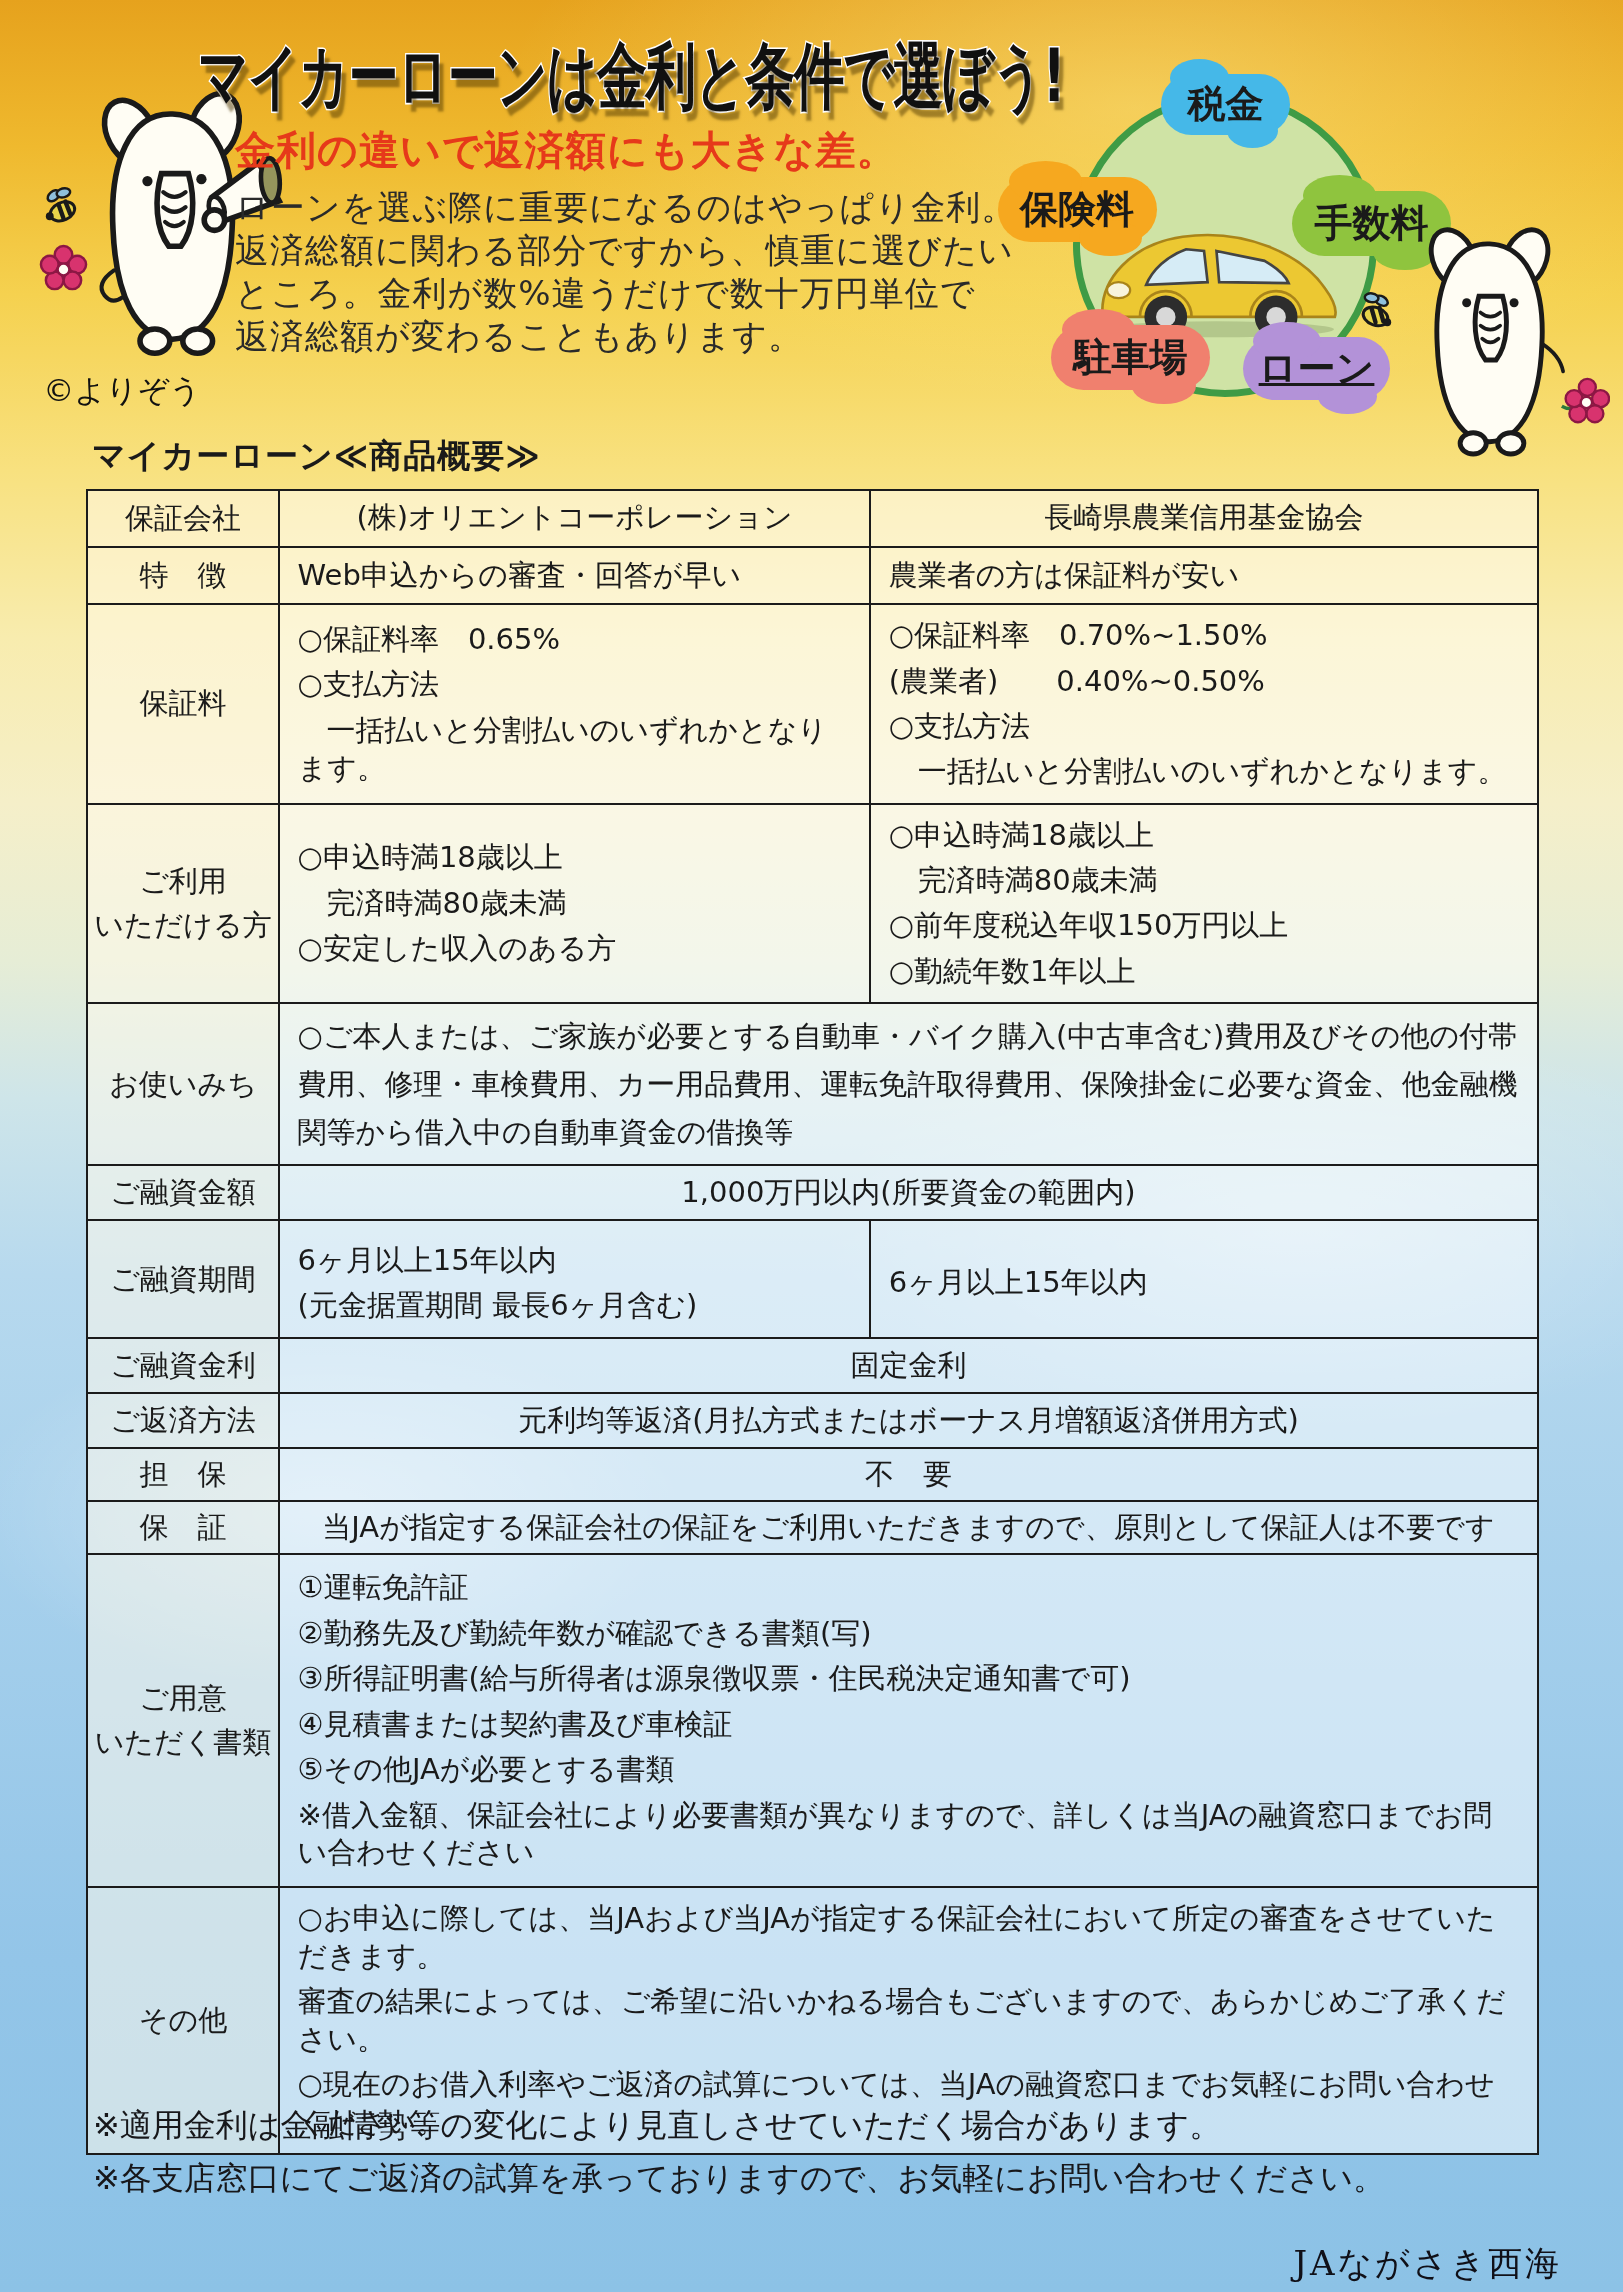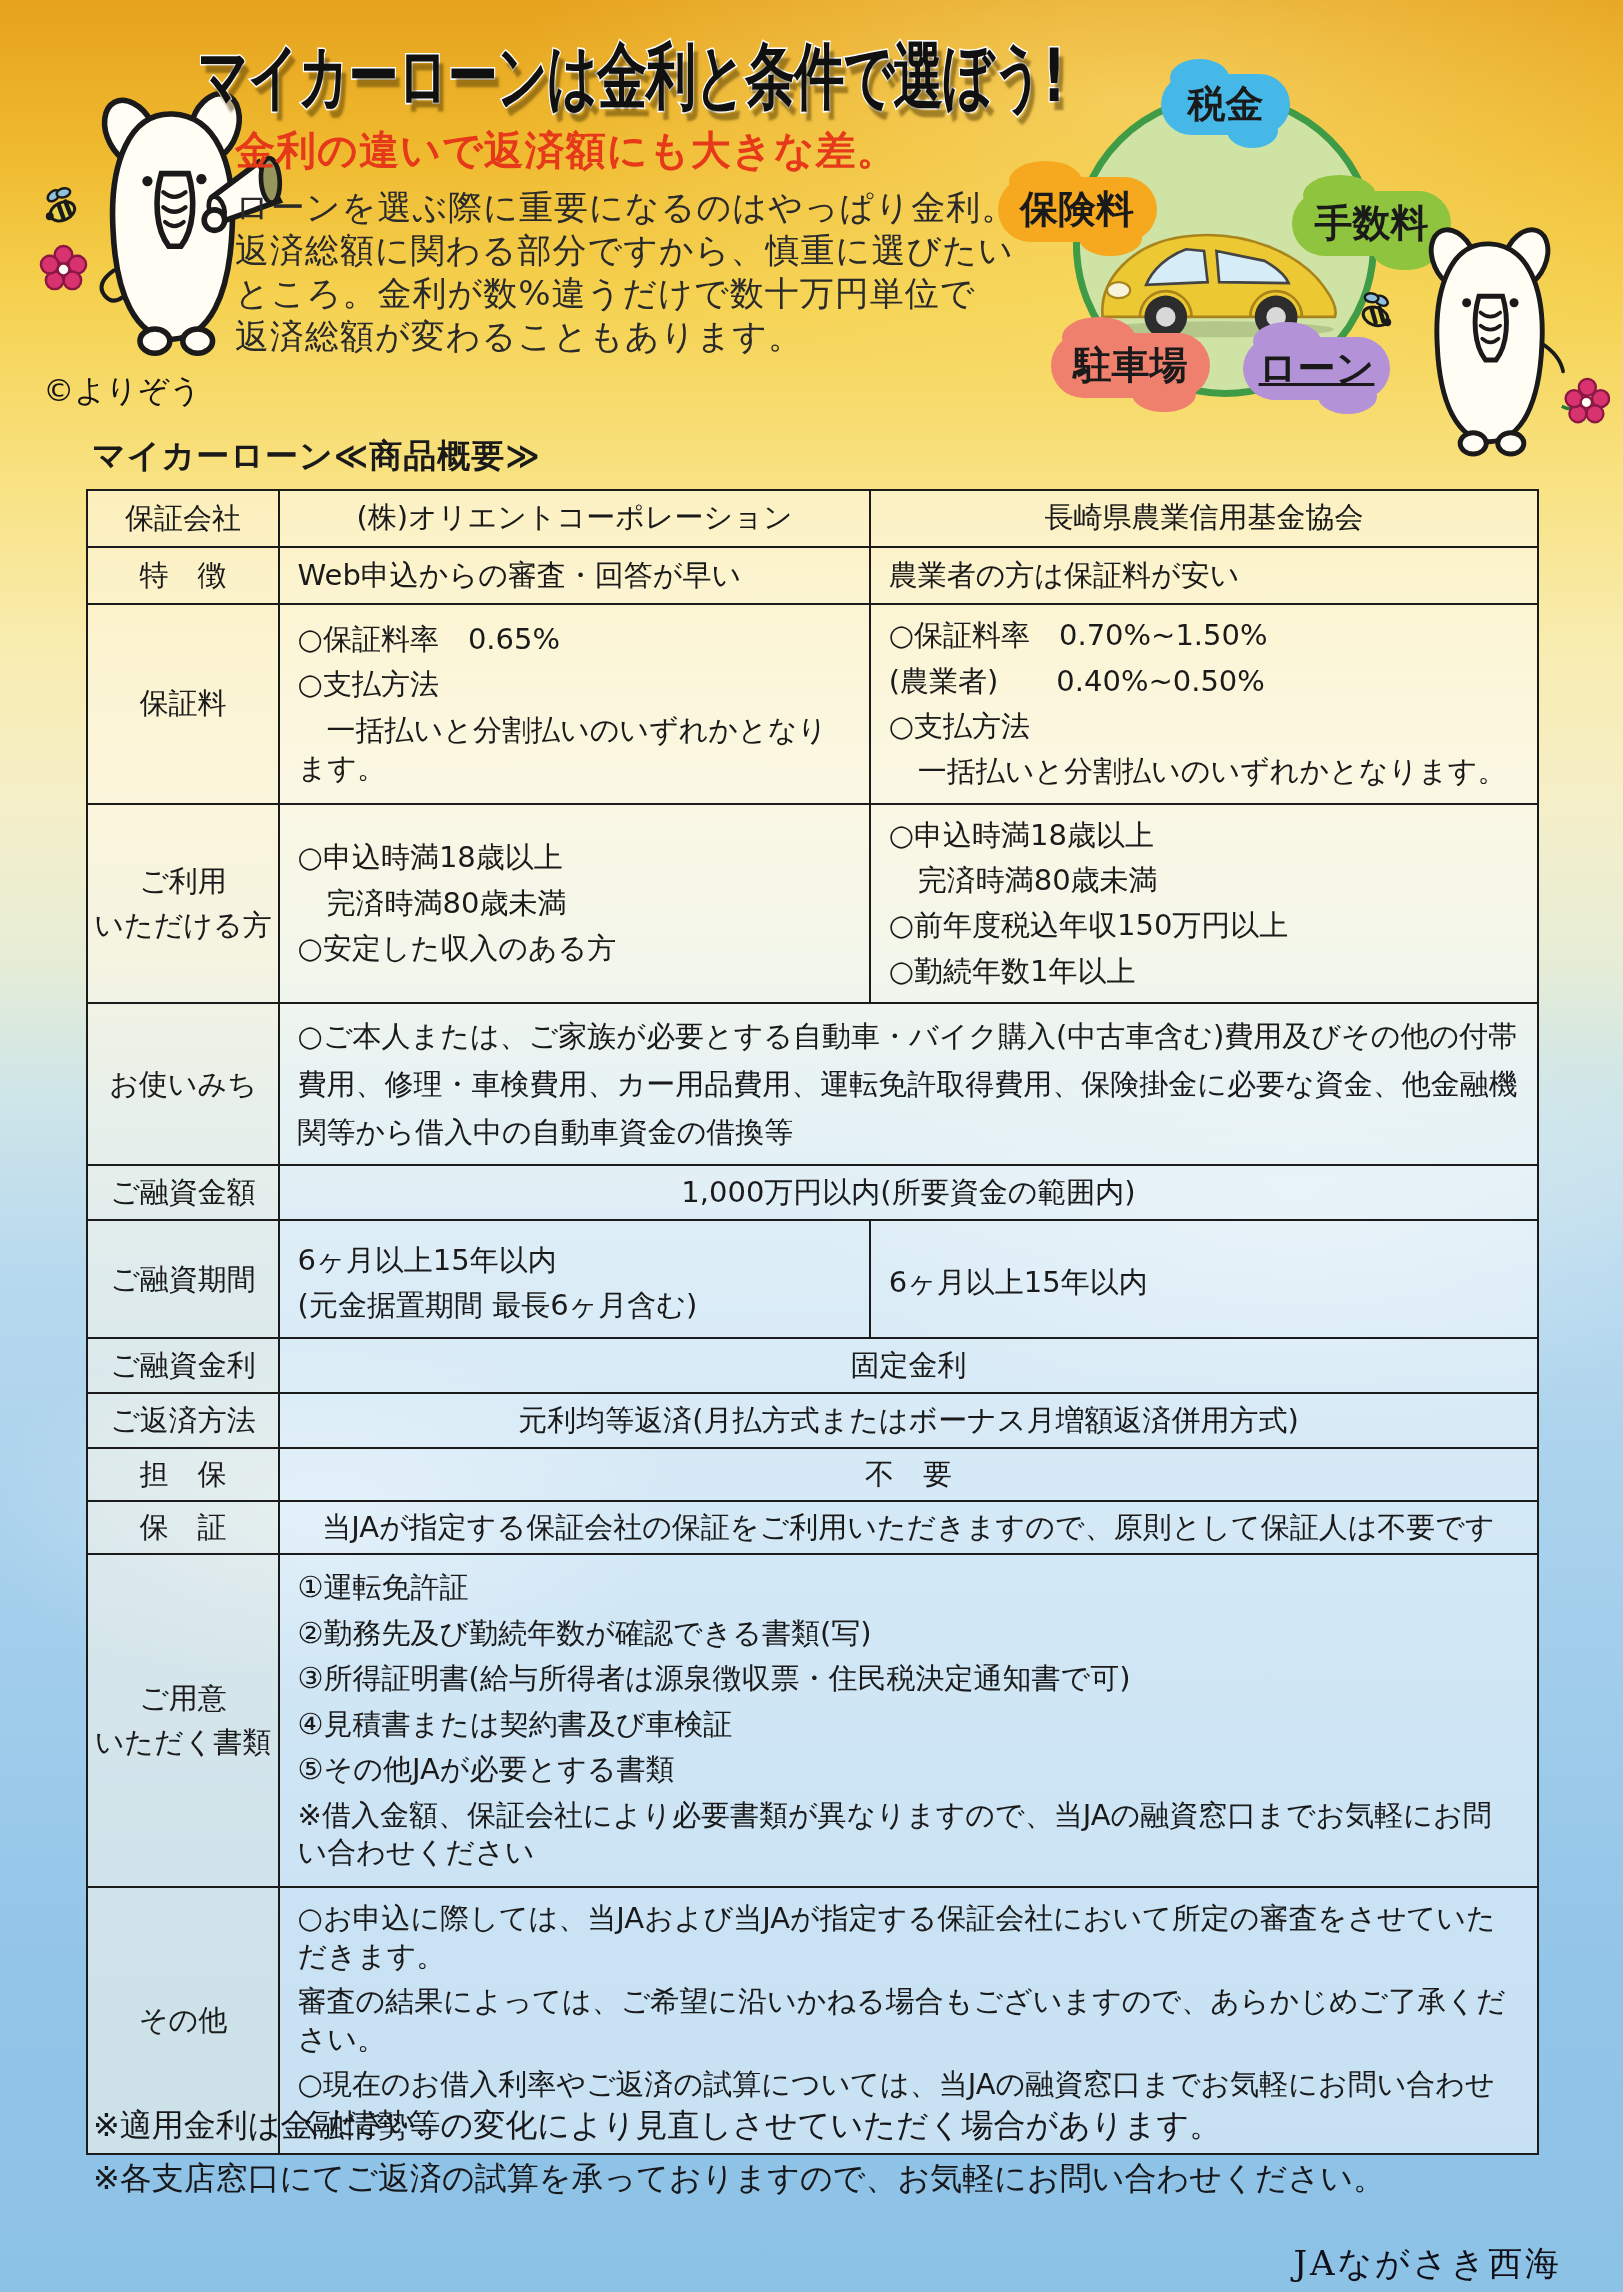--- a/index.html
+++ b/index.html
@@ -39,21 +39,21 @@
     position:absolute; display:flex; align-items:center; justify-content:center;
     border-radius:39px; z-index:4;
   }
   .badge::before, .badge::after { content:""; position:absolute; background:inherit; border-radius:50%; }
   .badge::before { width:46%; height:62%; top:-24%; left:7%; }
   .badge::after  { width:40%; height:56%; bottom:-22%; right:9%; }
   .badge span { position:relative; z-index:2; font-size:38px; font-weight:bold; color:#1a1a1a; }
   .badge-tax      { left:181px; top:19.6px;  width:129px; height:61px; }
   .badge-insur    { left:17.6px;  top:123px; width:159px; height:65px; }
   .badge-handling { left:312px; top:137px; width:159px; height:65px; }
-  .badge-parking  { left:71px;  top:279px; width:159px; height:65px; }
+  .badge-parking  { left:71px;  top:271px; width:159px; height:65px; }
   .badge-loan     { left:263px; top:283px; width:147px; height:63px;text-decoration:underline; }
   .bee-diagram { position:absolute; left:374px; top:235px; width:45px; }
 
   
   .table-wrap { position:absolute; left:86px; top:434px; width:1453px; z-index:4; }
   .table-title { font-size:33px; font-weight:bold; margin:0 0 9.8px 5.9px; letter-spacing:1px; }
   table.spec { width:100%; border-collapse:collapse; border:2.9px solid #1b1b1b; }
   table.spec th, table.spec td {
     border:2.5px solid #1b1b1b; font-size:29px; vertical-align:middle;
   }
@@ -280,21 +280,21 @@
         </tr>
         <tr class="h340">
           <th>ご用意
 いただく書類</th>
           <td class="pad" colspan="2">
             <div class="ln">①運転免許証</div>
             <div class="ln">②勤務先及び勤続年数が確認できる書類(写)</div>
             <div class="ln">③所得証明書(給与所得者は源泉徴収票・住民税決定通知書で可)</div>
             <div class="ln">④見積書または契約書及び車検証</div>
             <div class="ln">⑤その他JAが必要とする書類</div>
-            <div class="ln">※借入金額、保証会社により必要書類が異なりますので、当JAの融資窓口までお気軽にお問い合わせください</div>
+            <div class="ln">※借入金額、保証会社により必要書類が異なりますので、詳しくは当JAの融資窓口までお問い合わせください</div>
           </td>
         </tr>
         <tr class="h240">
           <th>その他</th>
           <td class="pad" colspan="2">
             <div class="ln">○お申込に際しては、当JAおよび当JAが指定する保証会社において所定の審査をさせていただきます。</div>
             <div class="ln">審査の結果によっては、ご希望に沿いかねる場合もございますので、あらかじめご了承ください。</div>
             <div class="ln">○現在のお借入利率やご返済の試算については、当JAの融資窓口までお気軽にお問い合わせください。</div>
           </td>
         </tr>

